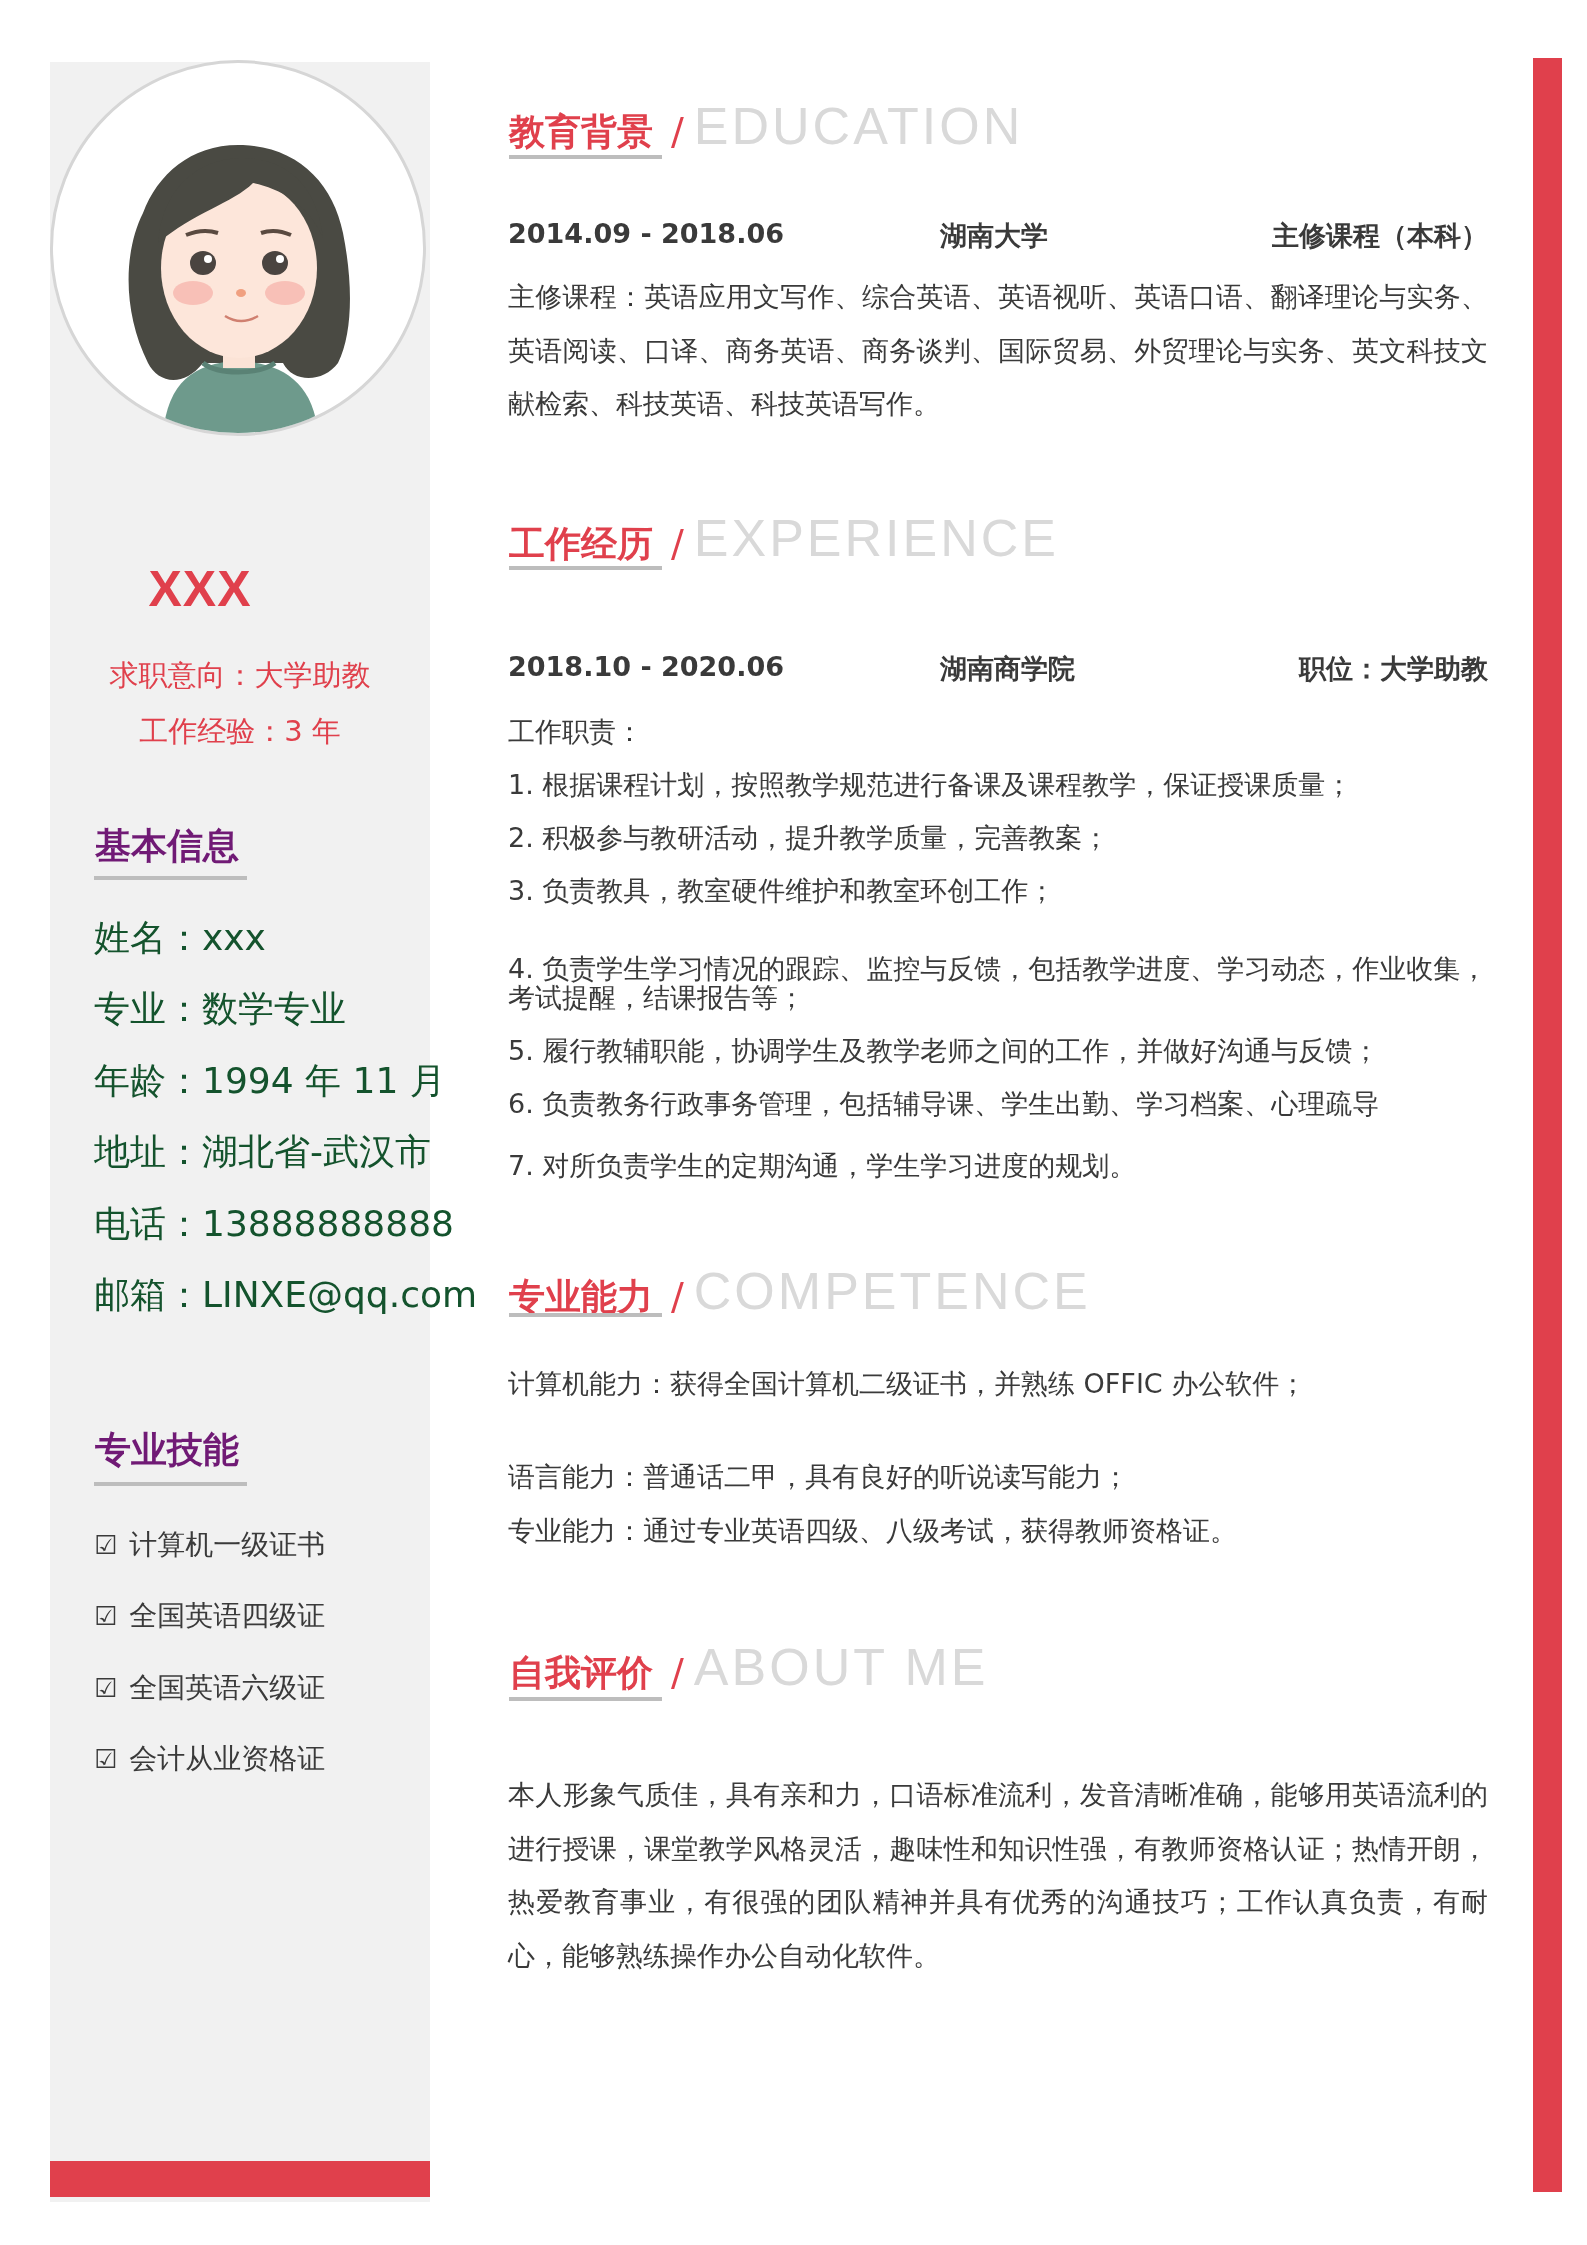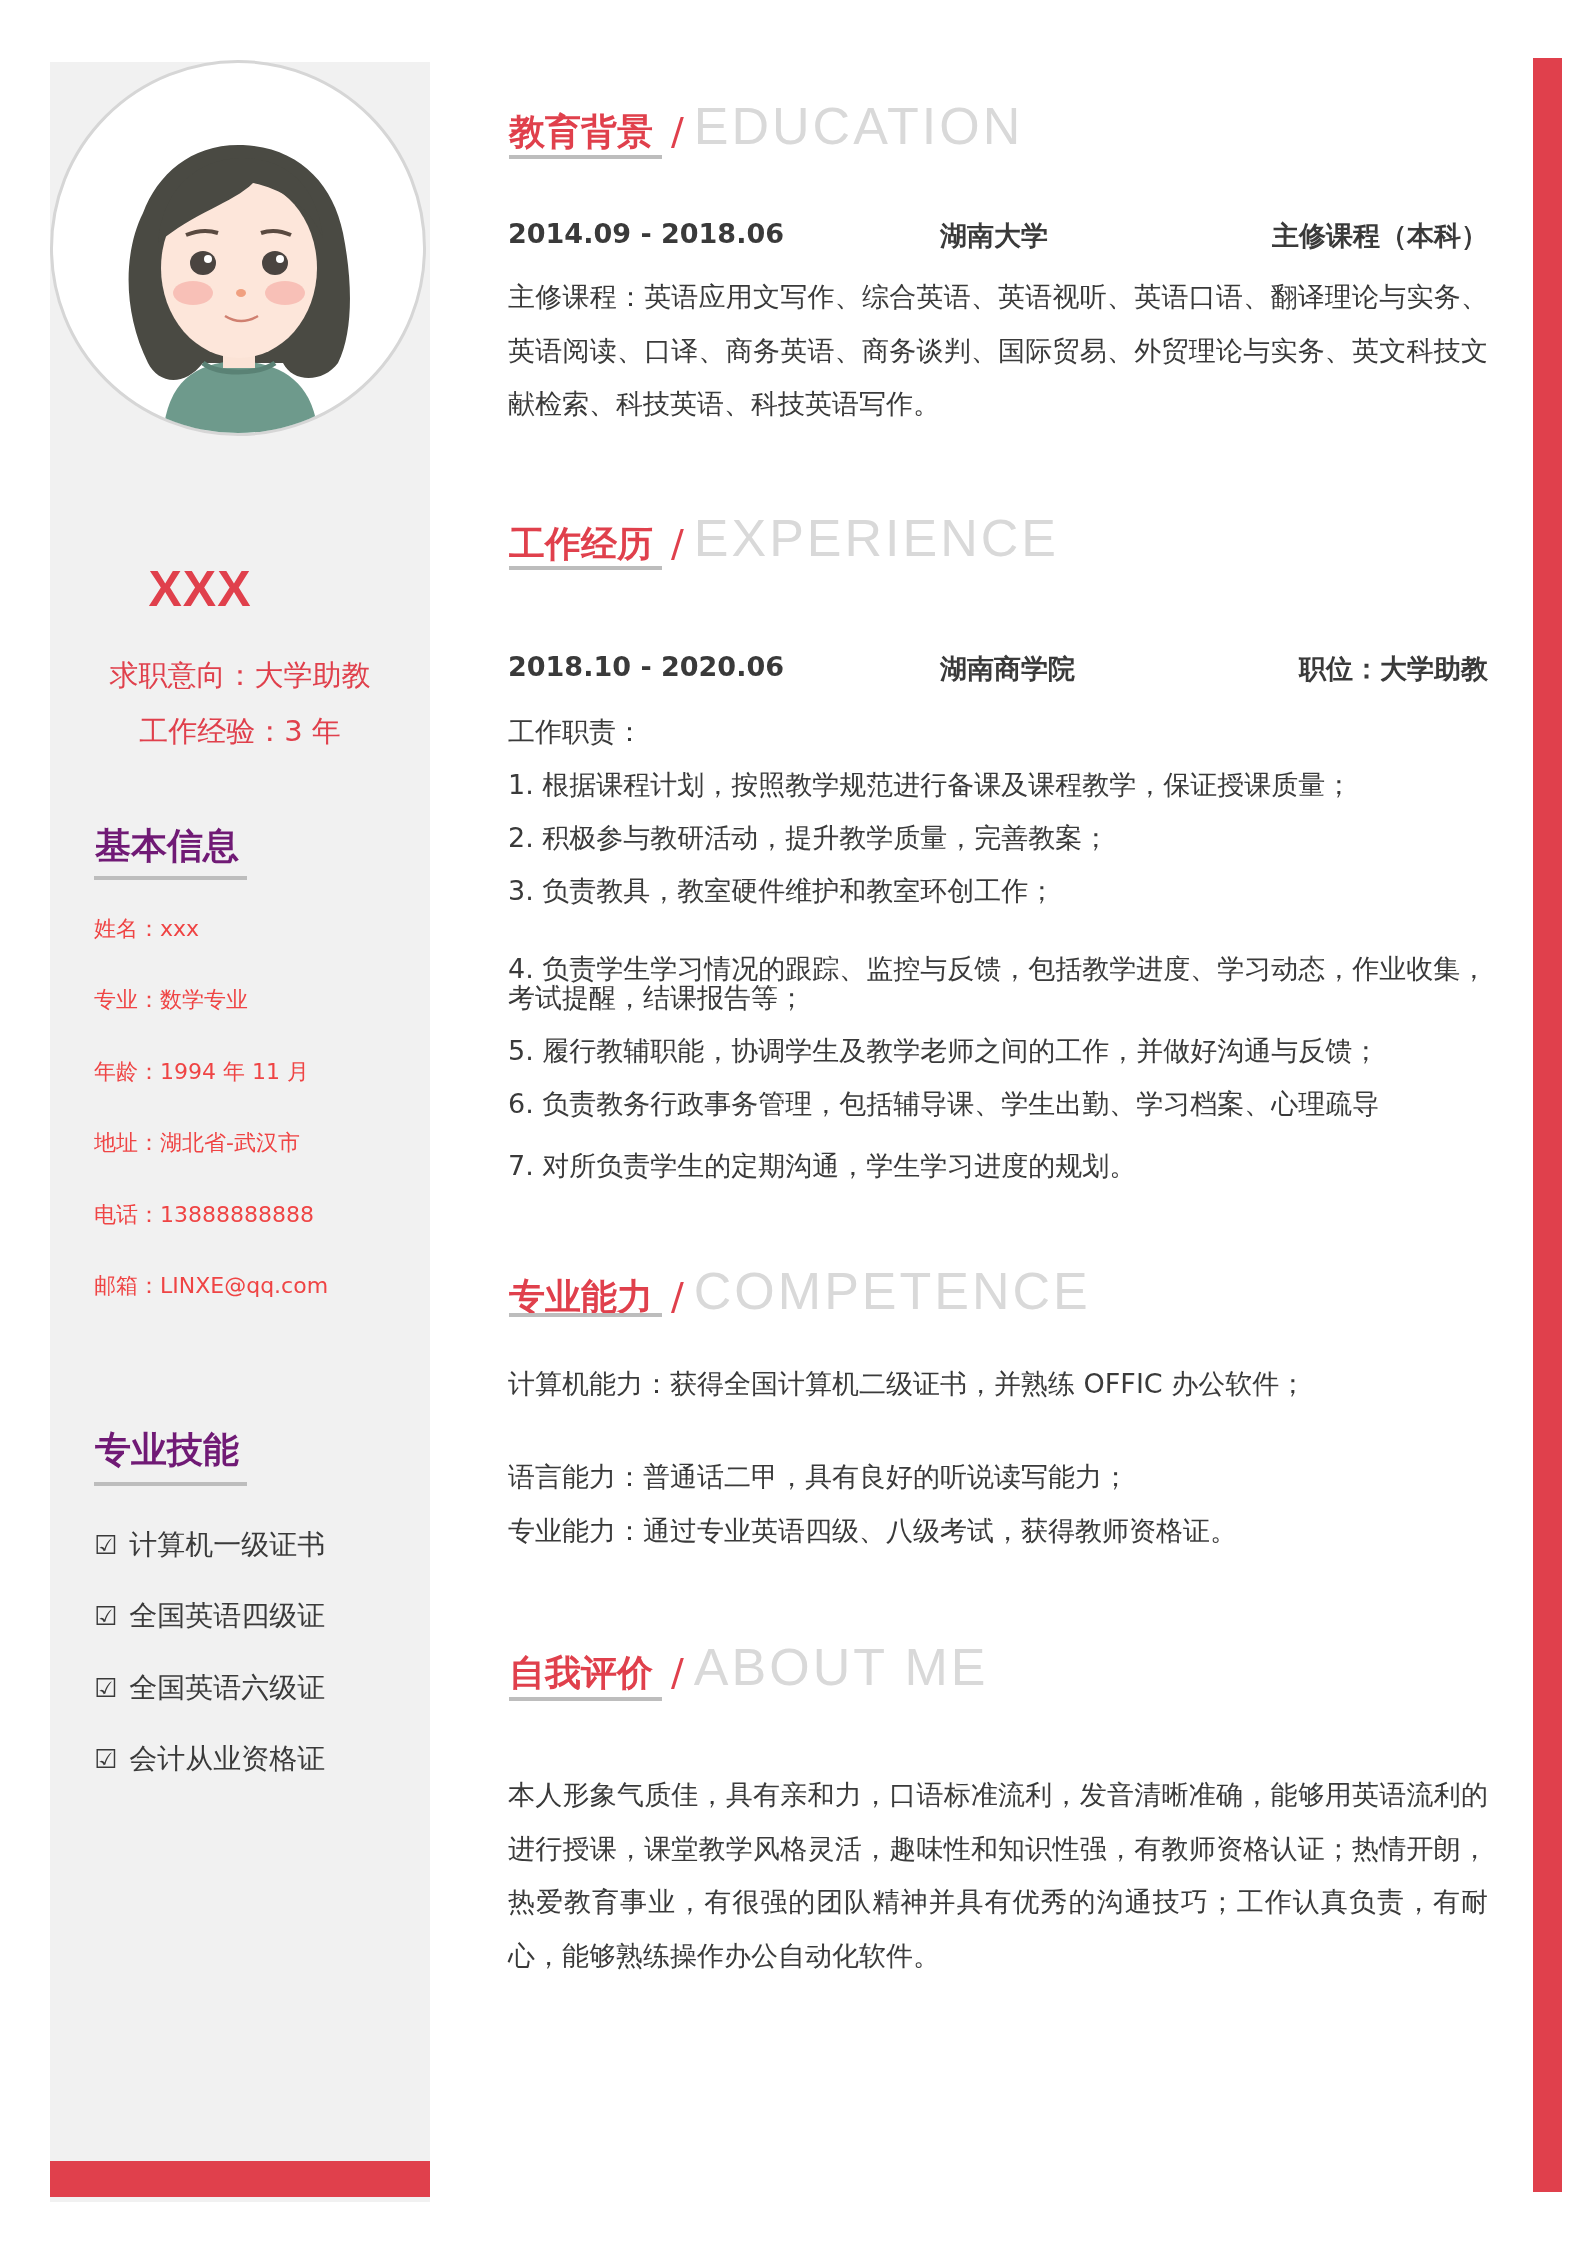--- a/index.html
+++ b/index.html
@@ -7,21 +7,21 @@
   .abs{position:absolute;}
   #sidebar{left:50px;top:0;width:380px;height:2202px;background:#f1f1f1;}
   #sidebar-cap{left:50px;top:0;width:380px;height:62px;background:#fff;}
   #sidebar-red{left:50px;top:2161px;width:380px;height:36px;background:#e0404c;}
   #right-bar{left:1533px;top:58px;width:29px;height:2134px;background:#e0404c;}
   #avatar{left:50px;top:60px;width:376px;height:376px;border-radius:50%;border:3px solid #d6d6d6;background:#fff;overflow:hidden;box-sizing:border-box;}
   .name{left:50px;width:300px;top:560px;text-align:center;font-size:50px;font-weight:bold;color:#e0404c;font-family:"Liberation Sans",sans-serif;letter-spacing:1px;}
   .intent{left:50px;width:380px;text-align:center;font-size:29px;color:#e0404c;}
   .side-h{left:95px;font-size:36px;font-weight:bold;color:#701a75;}
   .side-ul{left:94px;width:153px;height:4px;background:#bdbdbd;}
-  .info{left:94px;font-size:22px;color:#ef4444;white-space:nowrap;}
+  .info{left:94px;font-size:36px;color:#14532d;white-space:nowrap;}
   .skill{left:94px;font-size:28px;color:#3a3a3a;white-space:nowrap;}
   .skill .chk{font-size:26px;margin-right:12px;}
   .sec-h{left:509px;white-space:nowrap;}
   .sec-h .cn{font-size:36px;font-weight:bold;color:#e0404c;}
   .sec-h .slash{font-size:38px;color:#e0404c;margin:0 10px 0 18px;}
   .sec-h .en{font-size:52px;color:#d9d9d9;font-family:"Liberation Sans",sans-serif;letter-spacing:3px;}
   .sec-ul{left:509px;width:153px;height:4px;background:#bdbdbd;}
   .row{left:508px;width:980px;font-size:27px;font-weight:bold;color:#3a3a3a;}
   .row span{position:absolute;top:0;white-space:nowrap;}
   .para{left:508px;width:980px;font-size:27px;line-height:53.5px;color:#3a3a3a;text-align:justify;}

